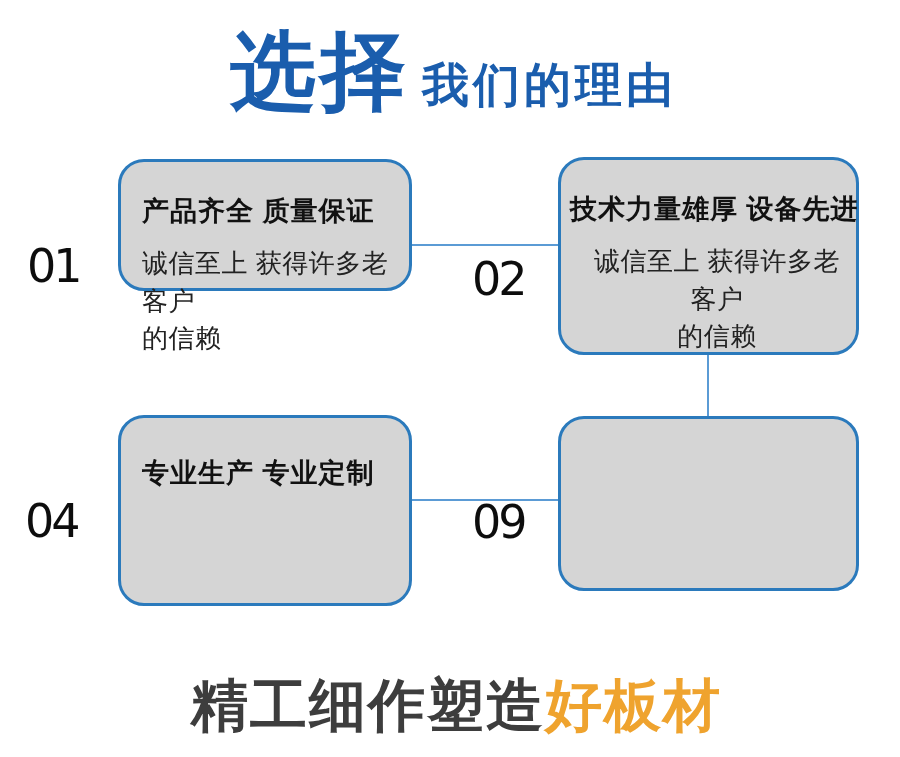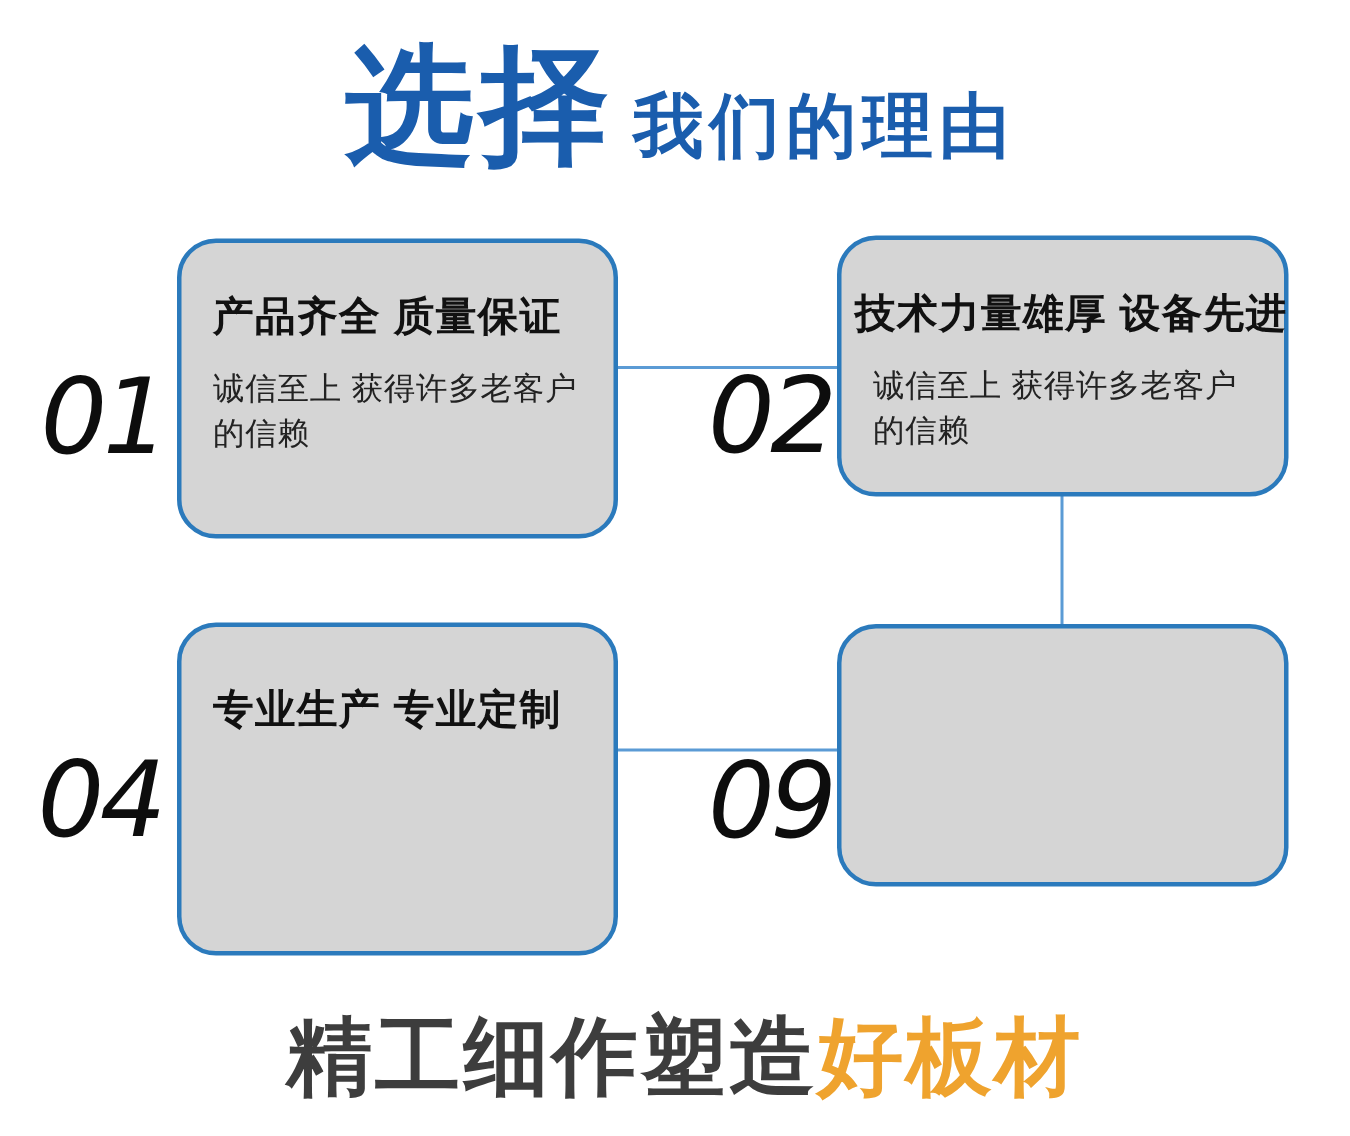--- a/index.html
+++ b/index.html
@@ -50,58 +50,57 @@
     position: absolute;
     background: var(--connector);
   }
   #conn-1-2 { left: 410px; top: 244px; width: 150px; height: 2px; }
   #conn-2-3 { left: 707px; top: 329px; width: 2px;  height: 89px; }
   #conn-4-3 { left: 410px; top: 499px; width: 150px; height: 2px; }
   
   .num {
     position: absolute;
     font-family: "DejaVu Sans", sans-serif;
-    font-style: italic;
-    font-size: 70px;
+    font-size: 46px;
     line-height: 1;
     color: var(--number_color);
     letter-spacing: -3px;
   }
   #num-01 { left: 27px;  top: 243px; }
-  #num-02 { left: 472px; top: 242px; }
+  #num-02 { left: 472px; top: 256px; }
   #num-04 { left: 25px;  top: 498px; }
   #num-03 { left: 472px; top: 499px; }
   
   .card {
     position: absolute;
     box-sizing: border-box;
     background: var(--card_bg);
     border: 3px solid var(--card_border);
     border-radius: 26px;
   }
   .card h2 {
     margin: 0;
     font-size: 27px;
     font-weight: bold;
     color: var(--heading_text);
     letter-spacing: 1px;
     white-space: nowrap;
   }
   .card p {
     margin: 16px 0 0 0;
-    font-size: 21px;
+    font-size: 26px;
     color: var(--body_text);
     line-height: 1.45;
     white-space: pre-line;
     letter-spacing: 0.5px;
   }
-  #card-01 { left: 118px; top: 159px; width: 294px; height: 200px; padding: 31px 16px 0 21px; }
-  #card-02 { left: 558px; top: 157px; width: 301px; height: 174px; padding: 31px 4px 0 9px; }
+  #card-01 { left: 118px; top: 159px; width: 294px; height: 132px; padding: 31px 16px 0 21px; }
+  #card-02 { left: 558px; top: 157px; width: 301px; height: 198px; padding: 31px 4px 0 9px; text-align: center; }
   #card-02 p { margin-left: 12px; }
-  #card-04 { left: 118px; top: 415px; width: 294px; height: 222px; padding: 37px 16px 0 21px; }
+  #card-04 { left: 118px; top: 415px; width: 294px; height: 191px; padding: 37px 16px 0 21px; }
   #card-03 { left: 558px; top: 416px; width: 301px; height: 175px; padding: 38px 12px 0 21px; }
   
   .footer {
     position: absolute;
     left: 0;
     right: 0;
     top: 674px;
     text-align: center;
     font-size: 57px;
     font-weight: bold;

